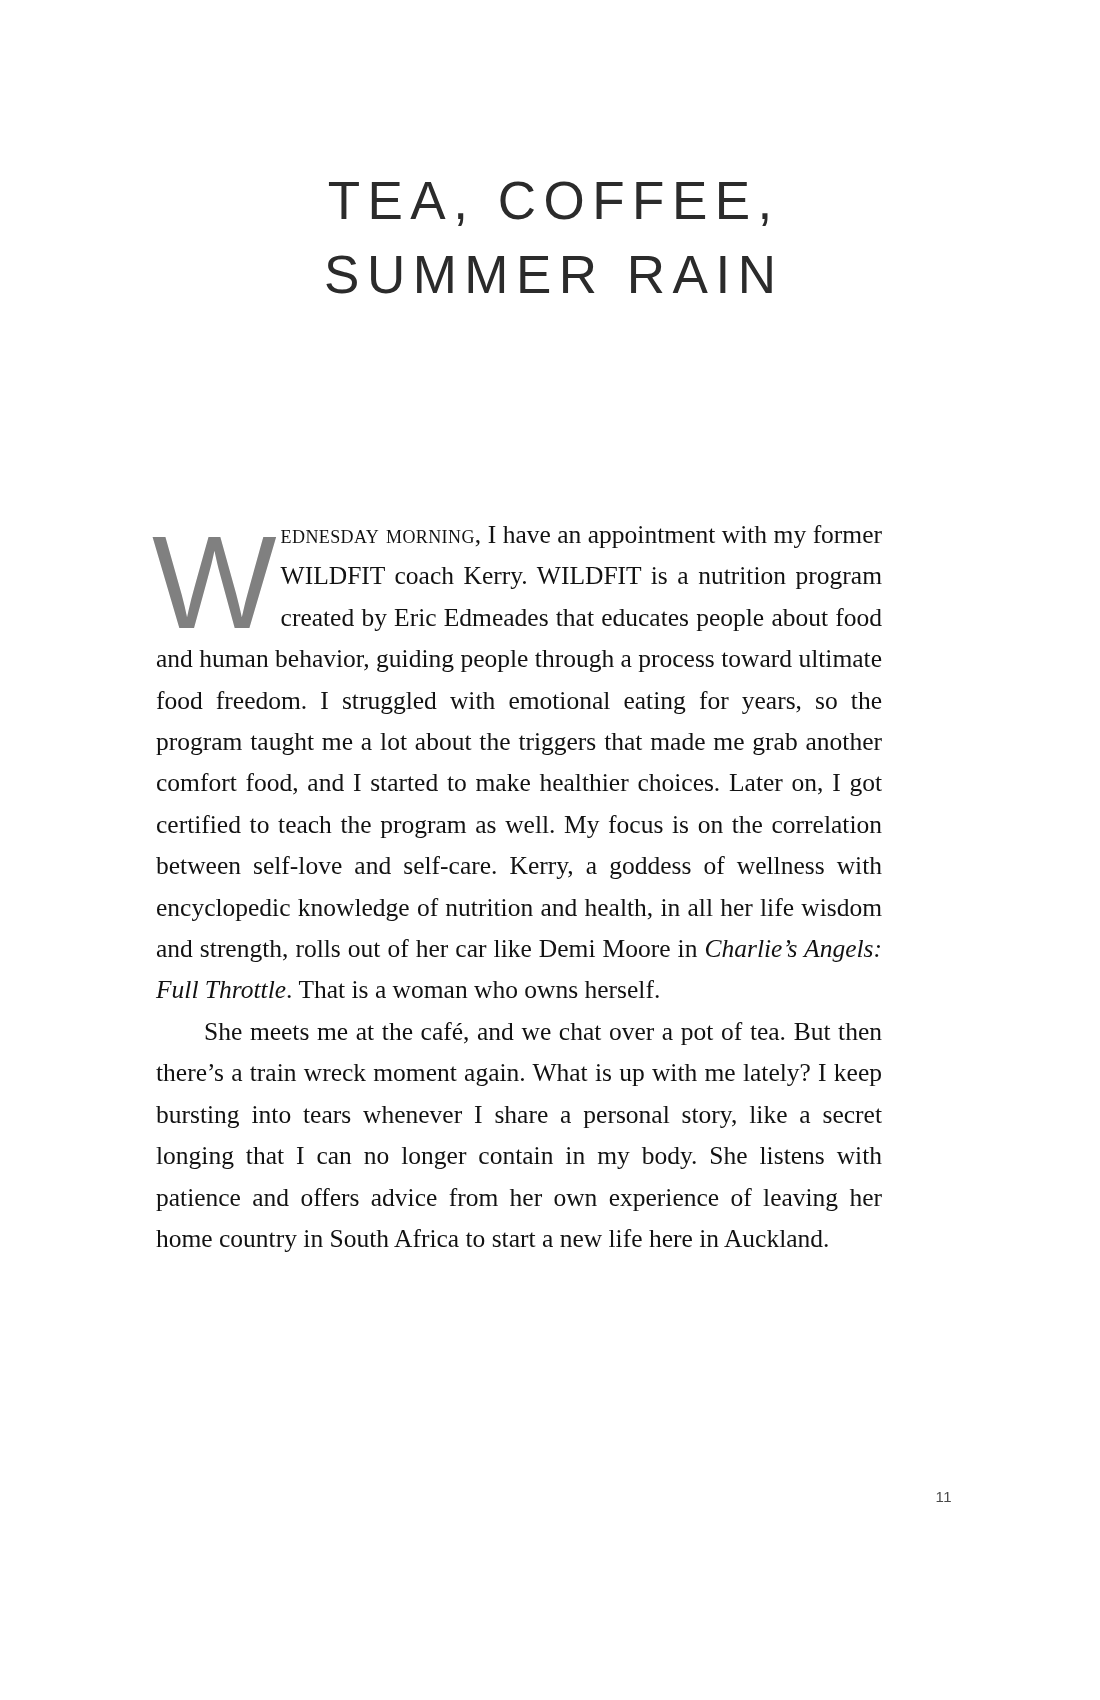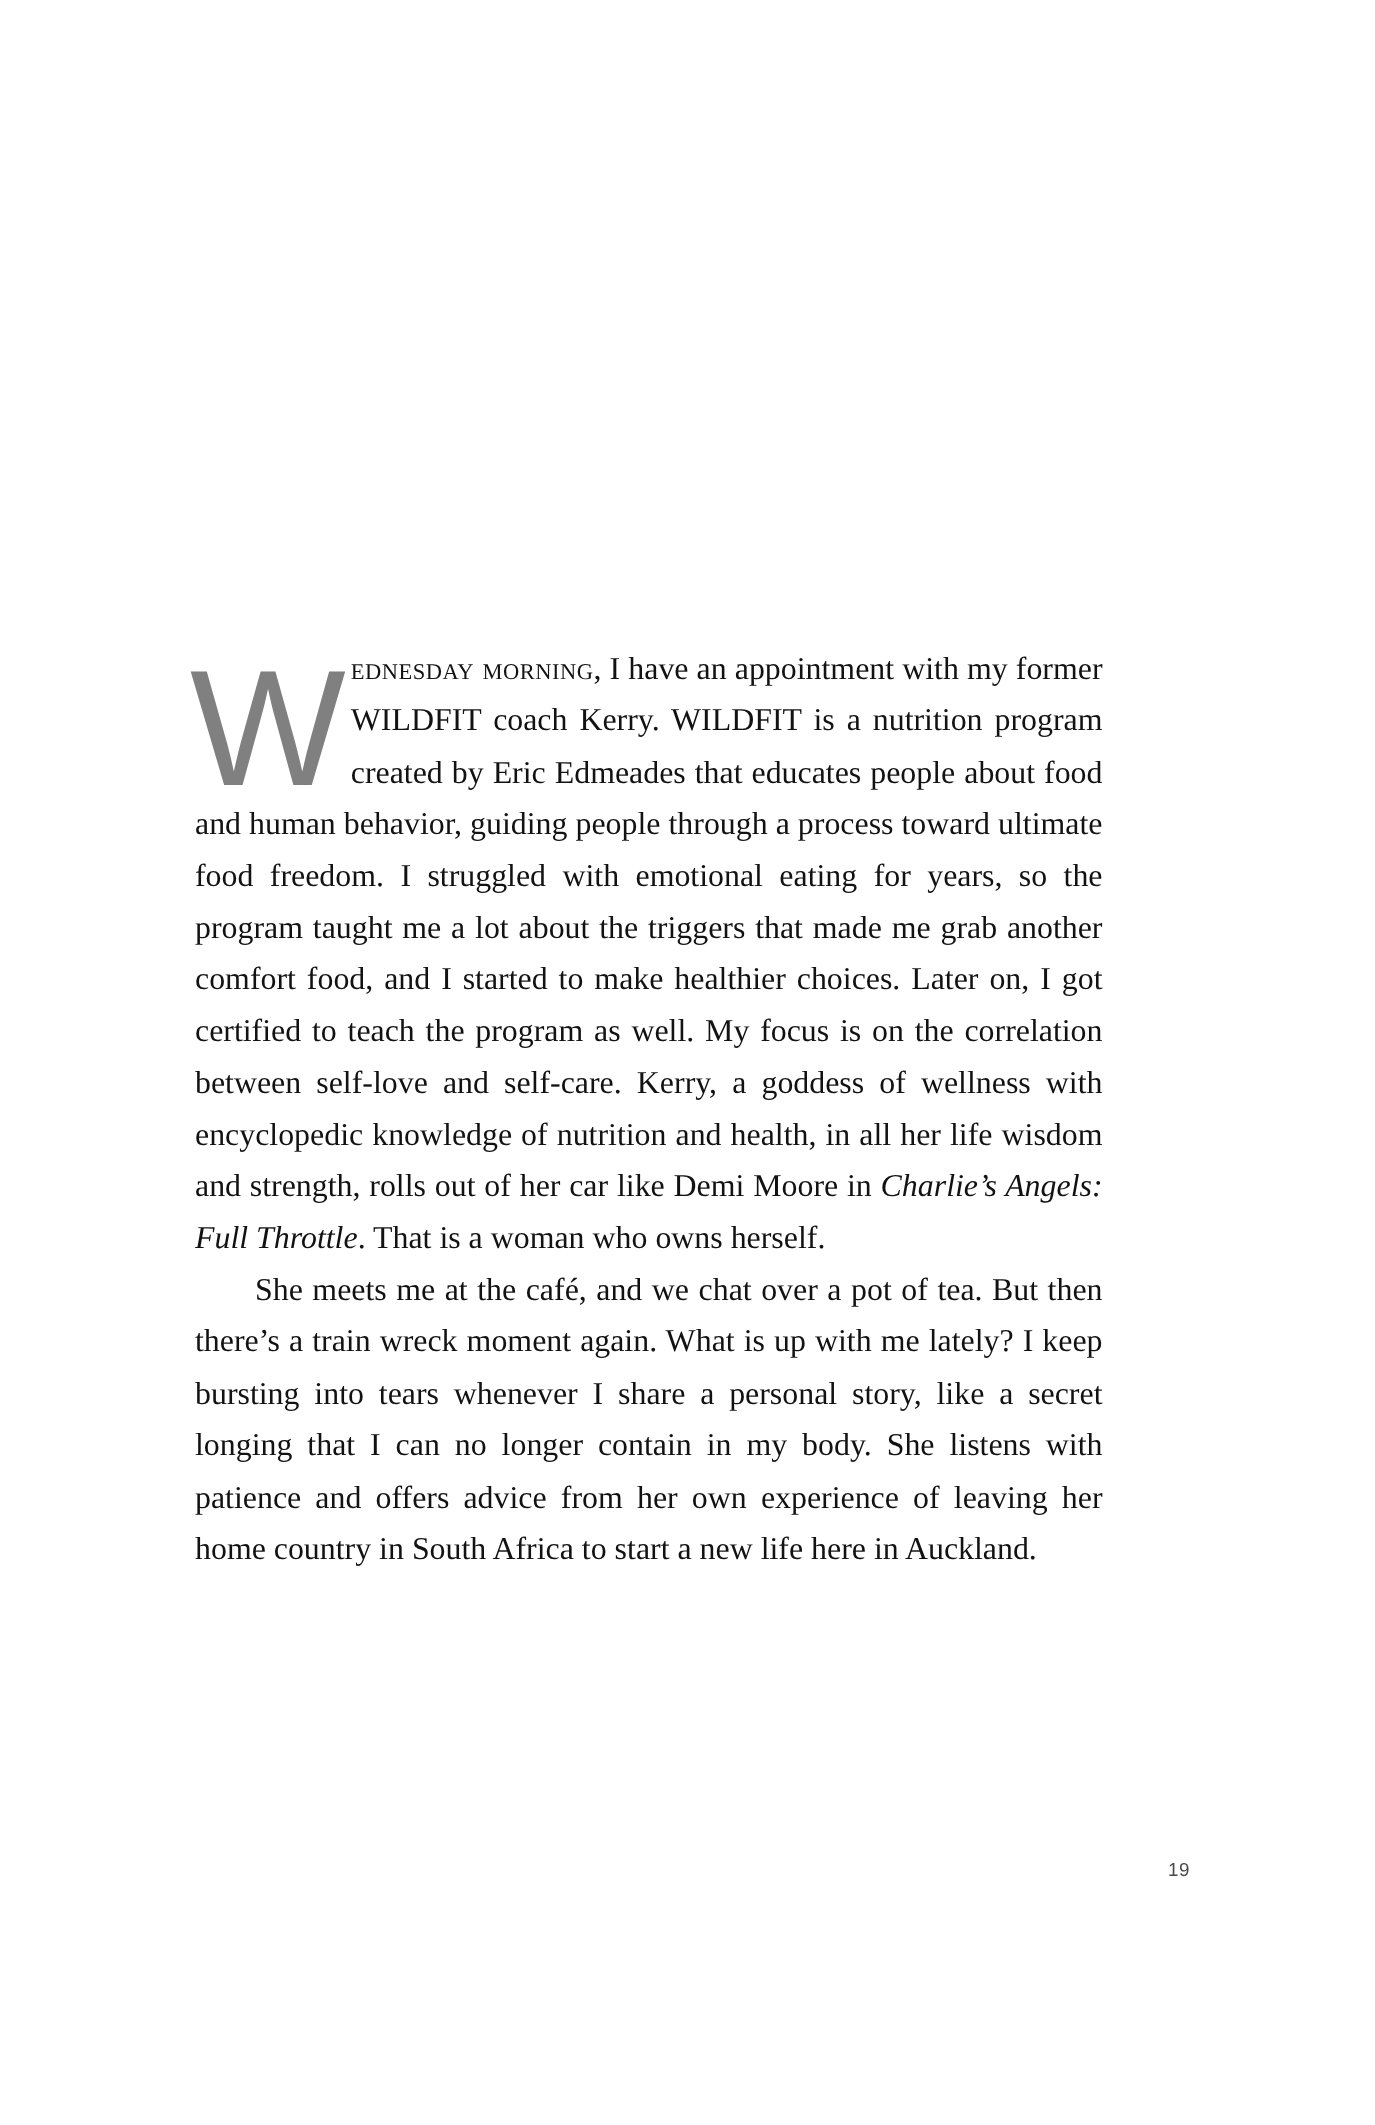--- a/index.html
+++ b/index.html
@@ -93,26 +93,30 @@
     font-size: 15px;
     color: #4a4a4a;
     letter-spacing: 0.5px;
   }
 </style>
 </head>
 <body>
 
 <div class="page">
 
+  <h1 class="chapter-title">
+    <span class="tline">TEA, COFFEE,</span>
+    <span class="tline">SUMMER RAIN</span>
+  </h1>
 
   <div class="body-block">
 
     <p class="para first">
       <span class="dropcap">W</span><span class="smallcaps">ednesday morning</span><span>, I have an appointment with my former WILDFIT coach Kerry. WILDFIT is a nutrition program created by Eric Edmeades that educates people about food and human behavior, guiding people through a process toward ultimate food freedom. I struggled with emotional eating for years, so the program taught me a lot about the triggers that made me grab another comfort food, and I started to make healthier choices. Later on, I got certified to teach the program as well. My focus is on the correlation between self-love and self-care. Kerry, a goddess of wellness with encyclopedic knowledge of nutrition and health, in all her life wisdom and strength, rolls out of her car like Demi Moore in </span><em class="work-title">Charlie’s Angels: Full Throttle</em><span>. That is a woman who owns herself.</span>
     </p>
 
     <p class="para indented">She meets me at the café, and we chat over a pot of tea. But then there’s a train wreck moment again. What is up with me lately? I keep bursting into tears whenever I share a personal story, like a secret longing that I can no longer contain in my body. She listens with patience and offers advice from her own experience of leaving her home country in South Africa to start a new life here in Auckland.</p>
 
   </div>
 
-  <div class="folio">19</div>
+  <div class="folio">11</div>
 
 </div>
 
 </body></html>

